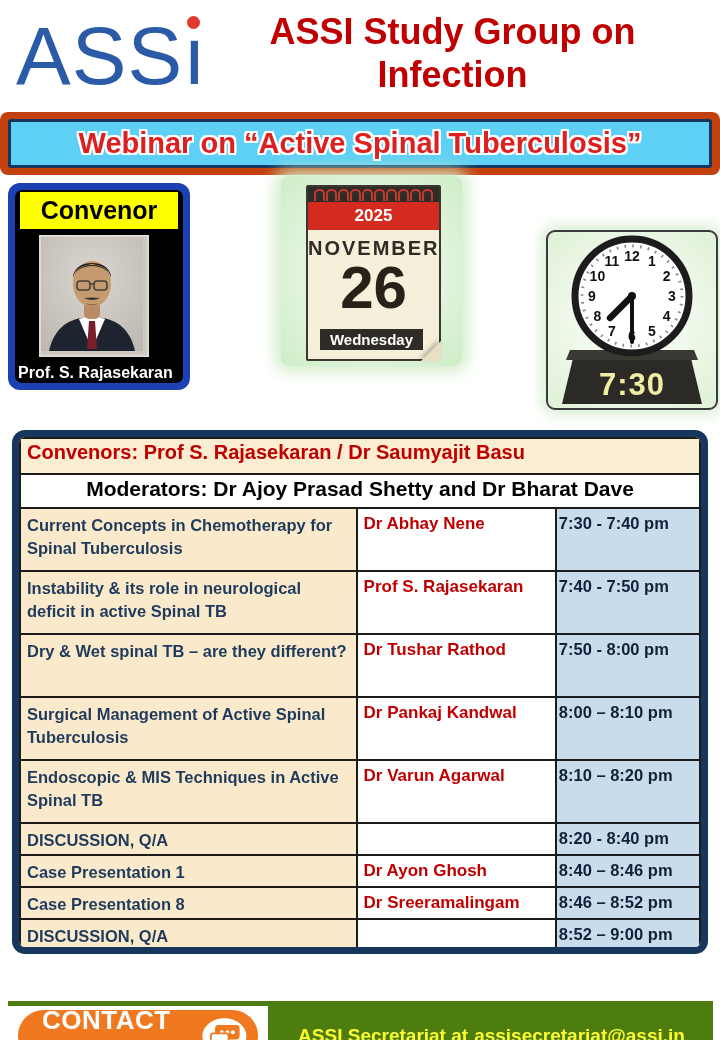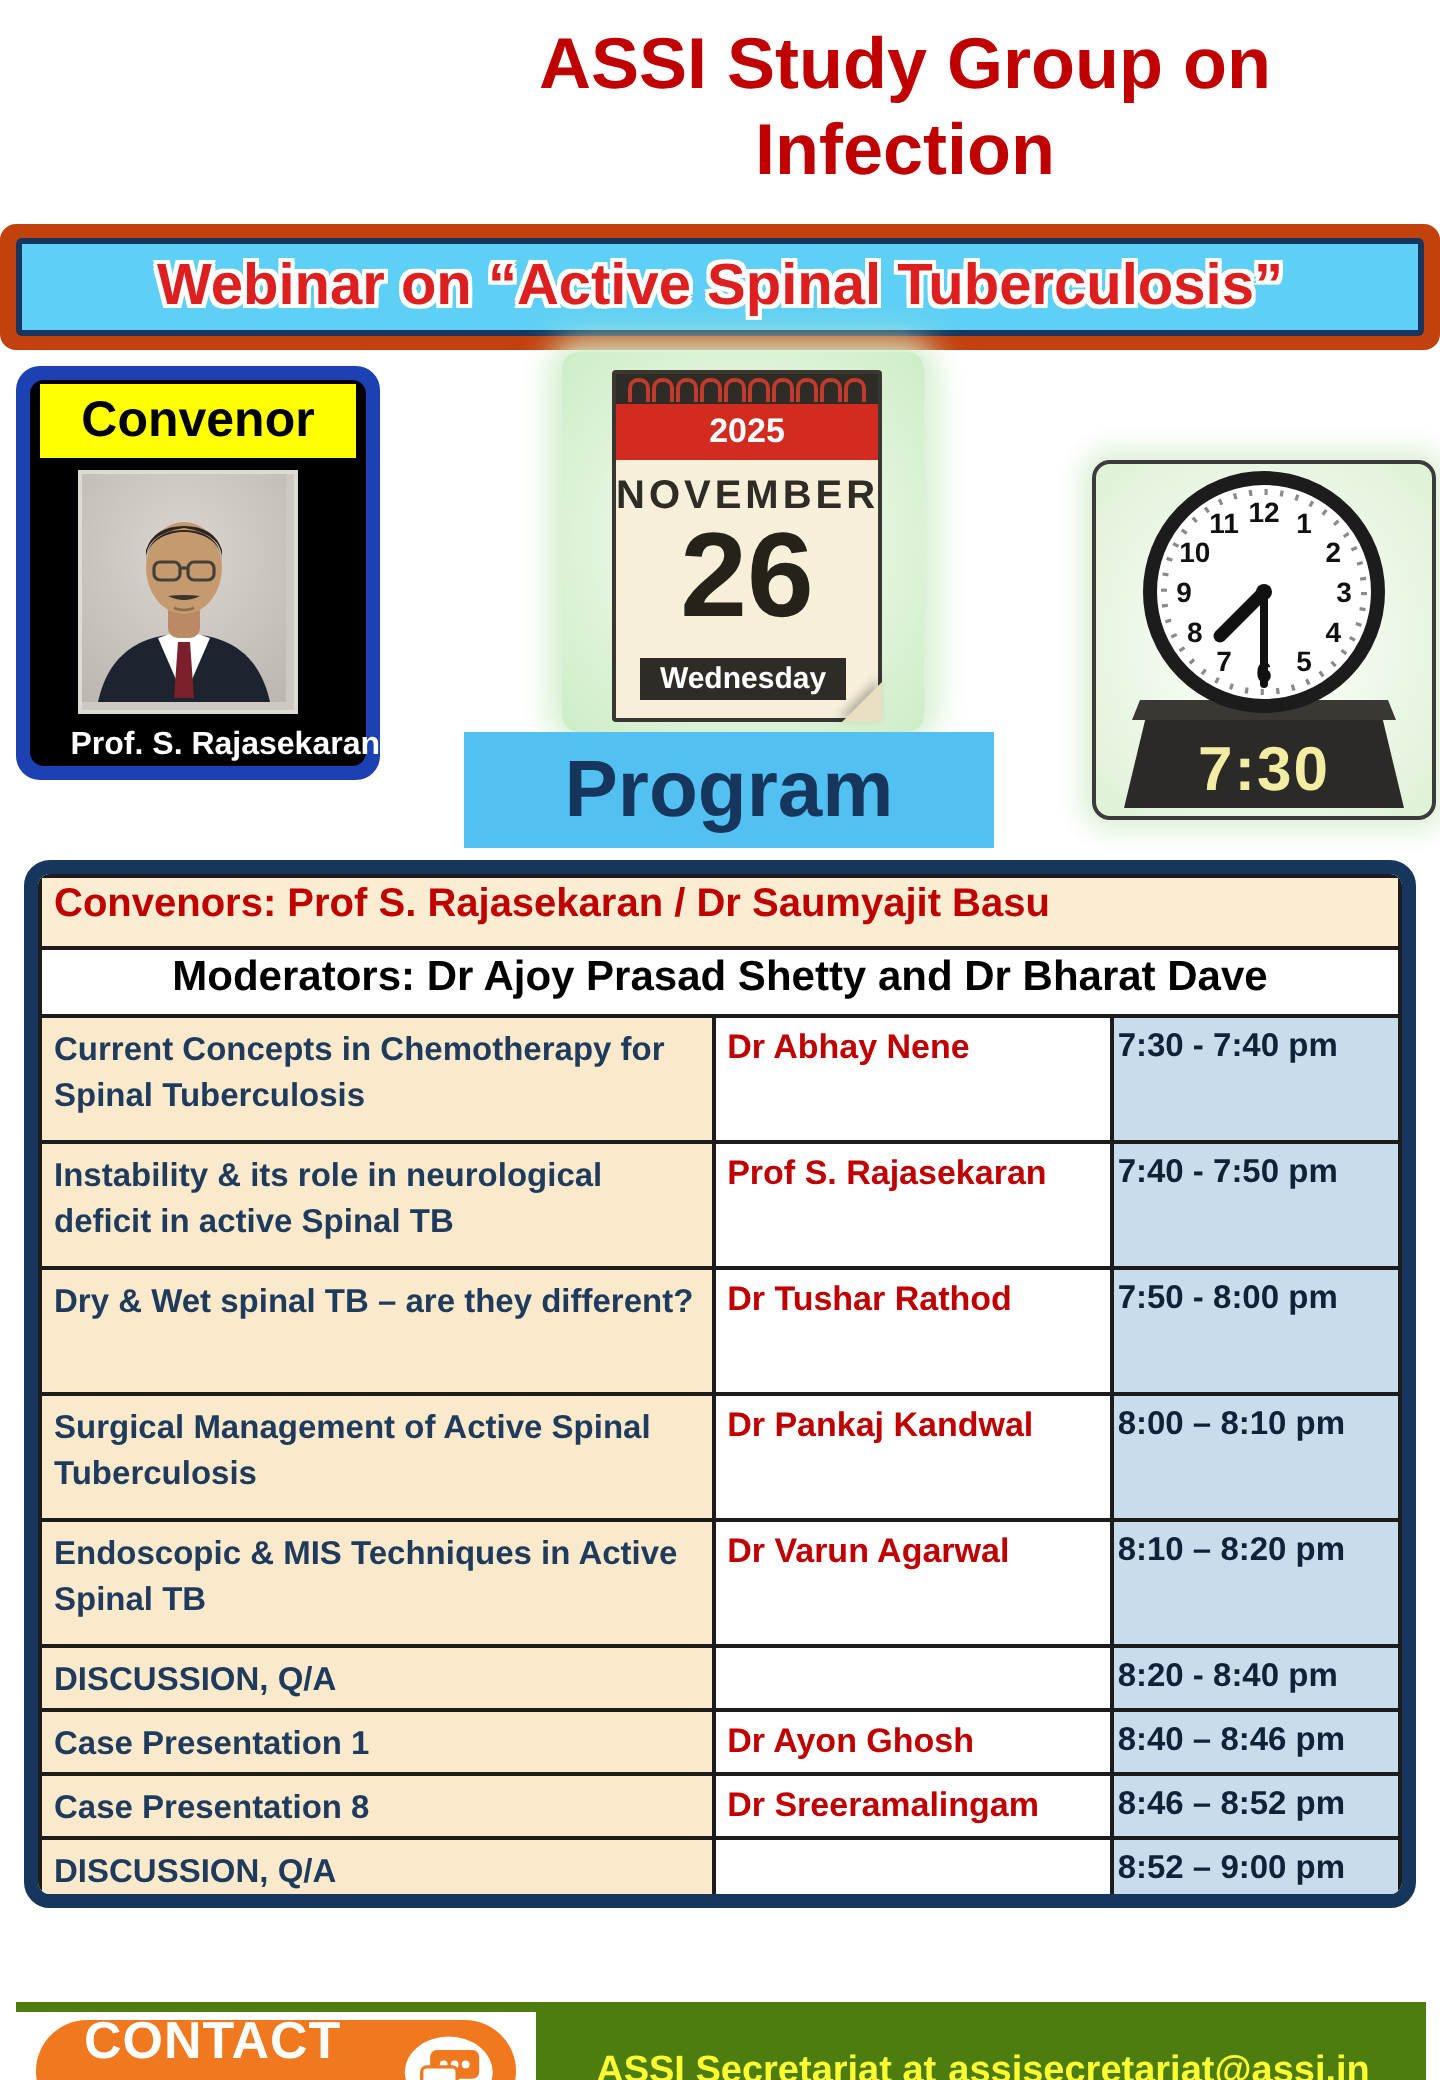--- a/index.html
+++ b/index.html
@@ -28,21 +28,21 @@
   
   .convenor-card { position:absolute; left:8px; top:183px; width:182px; height:207px;
           background:#1c41b2; border-radius:12px; }
   .convenor-black { position:absolute; left:7px; right:7px; top:7px; bottom:7px;
           background:#000; border-radius:7px; }
   .convenor-label { position:absolute; left:12px; right:12px; top:9px; height:37px;
           background:#ffff00; display:flex; align-items:center; justify-content:center;
           color:#000; font-size:25px; font-weight:bold; }
   .convenor-photo { position:absolute; left:31px; top:52px; width:106px; height:118px;
           background:#cdc9c2; border:2px solid #dedbd4; overflow:hidden; }
-  .convenor-name { position:absolute; left:0; right:0; bottom:8px; text-align:right;
+  .convenor-name { position:absolute; left:0; right:0; bottom:8px; text-align:left;
           color:#fff; font-size:16px; font-weight:bold;padding-left:10px; }
 
   
   .calendar-card { position:absolute; left:281px; top:176px; width:181px; height:190px;
           background:radial-gradient(ellipse at center, #eef8ea 30%, #cdedc6 100%);
           border-radius:8px; box-shadow:0 0 16px 6px #d2eecb; }
   .cal-sheet { position:absolute; left:25px; top:9px; width:131px; height:172px;
           background:#f6efd9; border:2px solid #3a3630; border-radius:2px; }
   .cal-rings { position:absolute; left:0; right:0; top:0; height:15px; background:#2f2b26;
           display:flex; align-items:flex-end; justify-content:space-around; padding:0 5px; }
@@ -102,20 +102,21 @@
   .footer-text { position:absolute; left:268px; right:6px; top:0; height:100%;
           display:flex; align-items:center; justify-content:center; gap:6px;
           color:#fcfc30; font-size:19px; font-weight:bold; white-space:nowrap; }
   .footer-email { text-decoration:underline; color:#fcfc30; cursor:pointer; }
 </style>
 </head>
 <body>
 
 <div class="page">
 
+  <div class="logo"><span>ASS</span><span class="logo-i">ı<span class="logo-dot"></span></span></div>
   <div class="page-title">ASSI Study Group on Infection</div>
 
   <div class="banner-outer">
     <div class="banner-inner">
       <span class="banner-text">Webinar on “Active Spinal Tuberculosis”</span>
     </div>
   </div>
 
   <div class="convenor-card">
     <div class="convenor-black"></div>
@@ -189,23 +190,20 @@
           <text x="49.4" y="49.0" class="clock-num">10</text>
           <text x="64.0" y="34.4" class="clock-num">11</text>
         </g>
       <line x1="84" y1="64" x2="62" y2="86" stroke="#111" stroke-width="6.5" stroke-linecap="round"></line>
       <line x1="84" y1="64" x2="84" y2="110" stroke="#111" stroke-width="4" stroke-linecap="round"></line>
       <circle cx="84" cy="64" r="4" fill="#111"></circle>
     </svg>
     <div class="digital-time">7:30</div>
   </div>
 
-  <div class="program-box">
-    <span class="program-title">Program</span>
-  </div>
 
   <div class="table-wrap">
     <table class="program">
       <colgroup>
           <col style="width:49.5%">
           <col style="width:29.3%">
           <col style="width:21.2%">
         </colgroup>
       <thead>
         <tr class="row-convenors">

